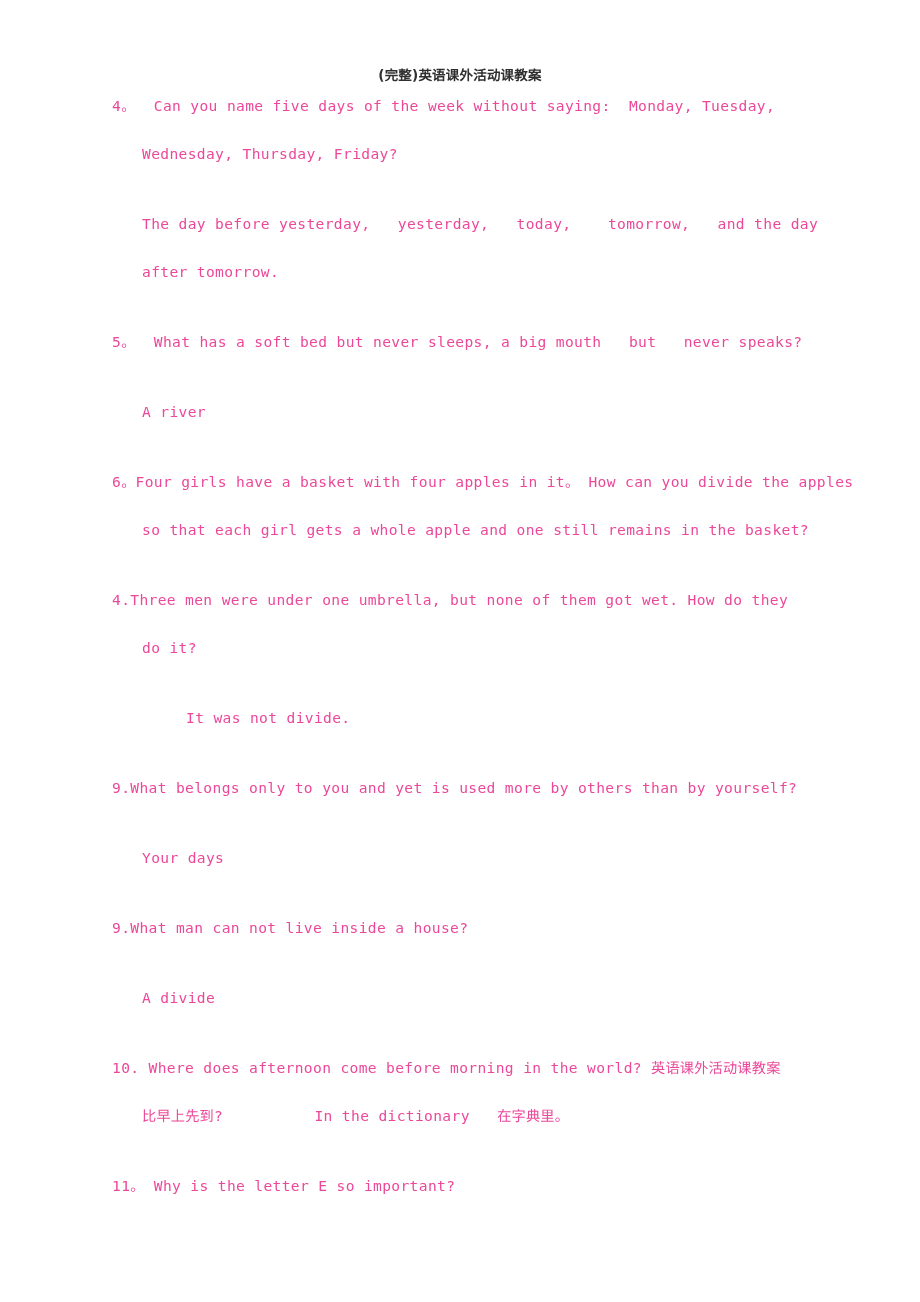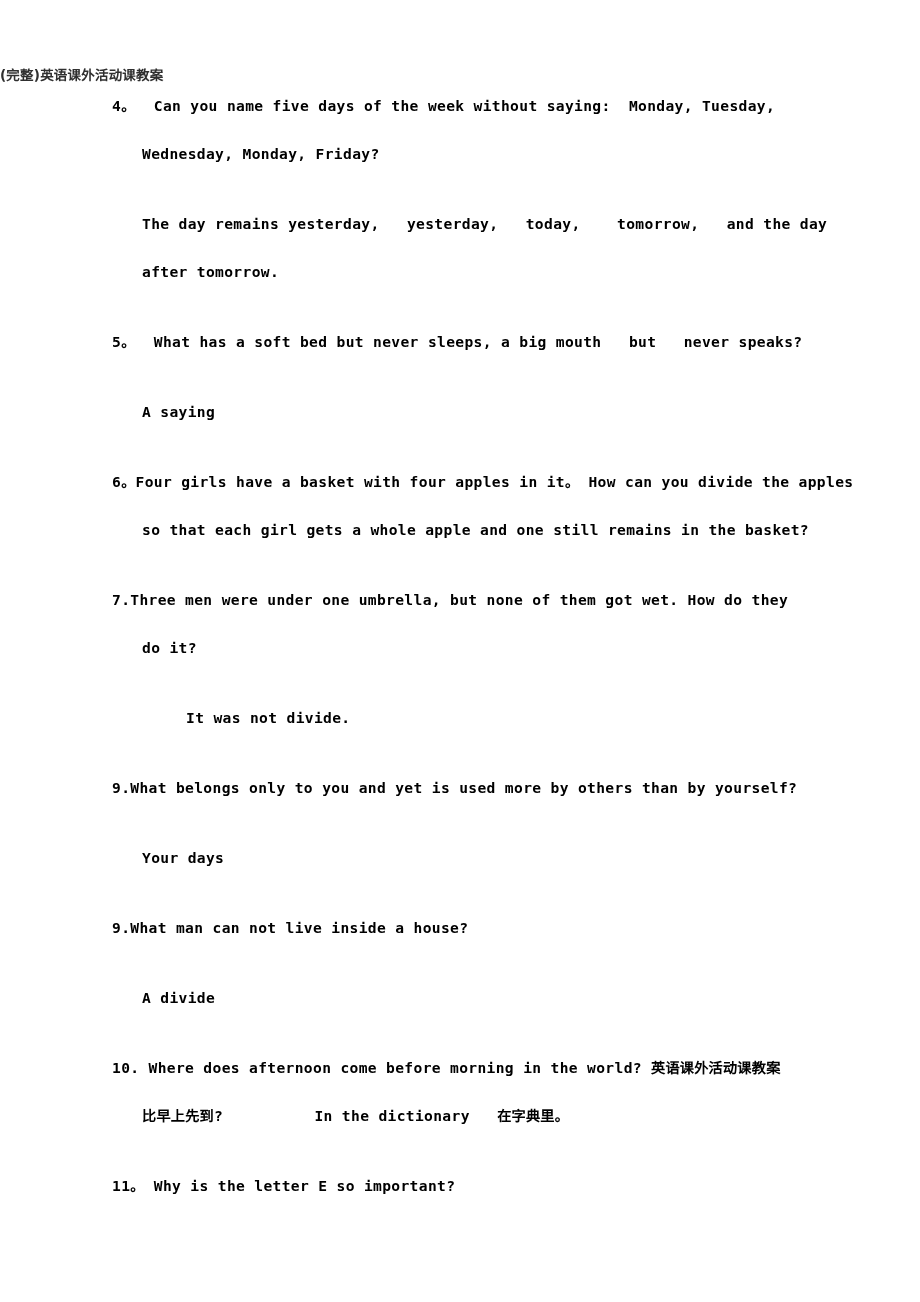--- a/index.html
+++ b/index.html
@@ -24,45 +24,44 @@
     height: 1302px;
     box-sizing: border-box;
   }
 
   
   .doc-header {
     position: absolute;
     top: 64px;
     left: 0;
     width: 920px;
-    text-align: left;
+    text-align: center;
     font-family: "DejaVu Sans", "Liberation Sans", sans-serif;
     font-size: 13.5px;
     font-weight: 700;
     letter-spacing: 0.2px;
     color: #2f2f2f;
     white-space: pre;
   }
 
   
   .content {
     position: absolute;
     top: 96px;
     left: 0;
     width: 920px;
   }
 
   .qa-line {
     position: relative;
     font-size: 14.6px;
     line-height: 1.0;
-    color: #000000;
+    color: #ec4899;
     white-space: pre;
     letter-spacing: 0.35px;
-    font-weight: bold;
   }
 
   
   .line-slot {
     position: absolute;
     left: 0;
     width: 920px;
     height: 24px;
   }
 
@@ -78,28 +77,28 @@
 </style>
 </head>
 <body>
 
 <div class="page">
 
   <div class="doc-header">(完整)英语课外活动课教案</div>
 
   <div class="content">
       <div class="line-slot ind-0" style="top: 0px;"><span class="qa-line has-cjk">4<span class="cjk">。</span>  Can you name five days of the week without saying:  Monday, Tuesday,</span></div>
-      <div class="line-slot ind-1" style="top: 48px;"><span class="qa-line">Wednesday, Monday, Friday?</span></div>
-      <div class="line-slot ind-1" style="top: 118px;"><span class="qa-line">The day remains yesterday,   yesterday,   today,    tomorrow,   and the day</span></div>
+      <div class="line-slot ind-1" style="top: 48px;"><span class="qa-line">Wednesday, Thursday, Friday?</span></div>
+      <div class="line-slot ind-1" style="top: 118px;"><span class="qa-line">The day before yesterday,   yesterday,   today,    tomorrow,   and the day</span></div>
       <div class="line-slot ind-1" style="top: 166px;"><span class="qa-line">after tomorrow.</span></div>
       <div class="line-slot ind-0" style="top: 236px;"><span class="qa-line has-cjk">5<span class="cjk">。</span>  What has a soft bed but never sleeps, a big mouth   but   never speaks?</span></div>
-      <div class="line-slot ind-1" style="top: 306px;"><span class="qa-line">A saying</span></div>
+      <div class="line-slot ind-1" style="top: 306px;"><span class="qa-line">A river</span></div>
       <div class="line-slot ind-0" style="top: 376px;"><span class="qa-line has-cjk">6<span class="cjk">。</span>Four girls have a basket with four apples in it<span class="cjk">。</span> How can you divide the apples</span></div>
       <div class="line-slot ind-1" style="top: 424px;"><span class="qa-line">so that each girl gets a whole apple and one still remains in the basket?</span></div>
-      <div class="line-slot ind-0" style="top: 494px;"><span class="qa-line">7.Three men were under one umbrella, but none of them got wet. How do they</span></div>
+      <div class="line-slot ind-0" style="top: 494px;"><span class="qa-line">4.Three men were under one umbrella, but none of them got wet. How do they</span></div>
       <div class="line-slot ind-1" style="top: 542px;"><span class="qa-line">do it?</span></div>
       <div class="line-slot ind-2" style="top: 612px;"><span class="qa-line">It was not divide.</span></div>
       <div class="line-slot ind-0" style="top: 682px;"><span class="qa-line">9.What belongs only to you and yet is used more by others than by yourself?</span></div>
       <div class="line-slot ind-1" style="top: 752px;"><span class="qa-line">Your days</span></div>
       <div class="line-slot ind-0" style="top: 822px;"><span class="qa-line">9.What man can not live inside a house?</span></div>
       <div class="line-slot ind-1" style="top: 892px;"><span class="qa-line">A divide</span></div>
       <div class="line-slot ind-0" style="top: 962px;"><span class="qa-line has-cjk">10. Where does afternoon come before morning in the world? <span class="cjk">英语课外活动课教案</span></span></div>
       <div class="line-slot ind-1" style="top: 1010px;"><span class="qa-line has-cjk"><span class="cjk">比早上先到</span>?          In the dictionary   <span class="cjk">在字典里。</span></span></div>
       <div class="line-slot ind-0" style="top: 1080px;"><span class="qa-line has-cjk">11<span class="cjk">。</span> Why is the letter E so important?</span></div>
     </div>

